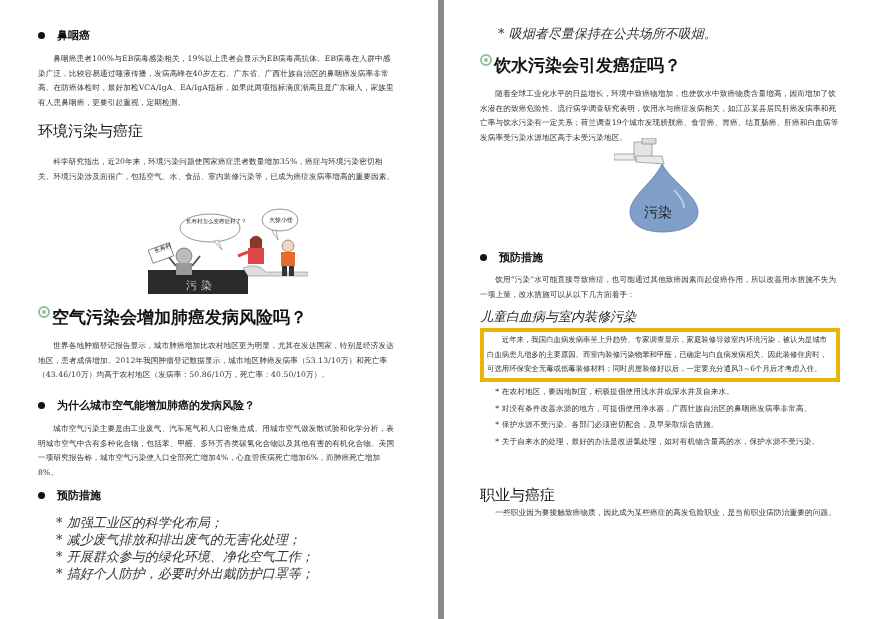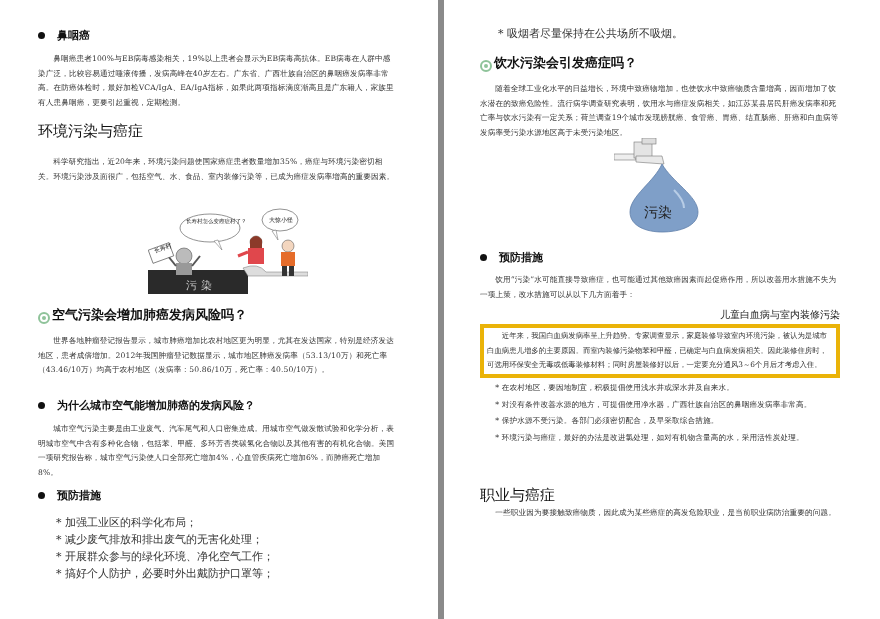--- a/index.html
+++ b/index.html
@@ -30,39 +30,39 @@
     font-family: "DejaVu Sans", "Liberation Sans", sans-serif;
     font-size: 11px; font-weight: bold; color: #111;
     display: flex; align-items: center; gap: 7px;
   }
   .dot {
     display: inline-block; width: 7px; height: 7px; border-radius: 50%;
     background: #111; margin-right: 5px;
   }
   .ring-heading {
     font-family: Liberation Sans, sans-serif;
-    font-size: 13px; color: #111; display: flex; align-items: flex-end;
+    font-size: 17px; color: #111; display: flex; align-items: flex-start;
   }
   .ring {
     display: inline-block; width: 8px; height: 8px; border-radius: 50%;
     border: 2px solid #8fc39a; background: #fff; position: relative; margin-right: 2px;
   }
   .ring::after {
     content: ""; position: absolute; left: 2px; top: 2px; width: 4px; height: 4px;
     border-radius: 50%; background: #8fc39a;
   }
   .section-title {
     font-family: "DejaVu Sans", "Liberation Sans", sans-serif;
     font-size: 15px; text-align: left; color: #111; font-weight: normal;
   }
   .list-item {
-    font-size: 11px; line-height: 12px; color: #333; padding-left: 18px;
+    font-size: 13px; line-height: 12px; color: #333; padding-left: 18px; font-style: italic;
   }
   .box-title {
-    font-size: 10px; text-align: right; color: #222;
+    font-size: 13px; text-align: left; color: #222; font-style: italic;
   }
   .text-box {
     border: 4px solid #eab308; padding: 1px 3px;
     font-size: 7.4px; line-height: 14.6px; color: #333; text-indent: 2em;
   }
 </style>
 </head>
 <body>
 
 <div class="page" id="page-left">
@@ -173,21 +173,21 @@
     </h3>
     <p class="body-text" style="margin-top:8px;">饮用“污染”水可能直接导致癌症，也可能通过其他致癌因素而起促癌作用，所以改善用水措施不失为一项上策，改水措施可以从以下几方面着手：</p>
     <p class="box-title" style="margin-top:6px;">儿童白血病与室内装修污染</p>
     <div class="text-box" style="margin-top:2px;">
       <span>近年来，我国白血病发病率呈上升趋势。专家调查显示，家庭装修导致室内环境污染，被认为是城市白血病患儿增多的主要原因。而室内装修污染物苯和甲醛，已确定与白血病发病相关。因此装修住房时，可选用环保安全无毒或低毒装修材料；同时房屋装修好以后，一定要充分通风3～6个月后才考虑入住。</span>
     </div>
     <div style="margin-top:3px;">
       <p class="body-text" style="margin-bottom:2px;">* 在农村地区，要因地制宜，积极提倡使用浅水井或深水井及自来水。</p>
       <p class="body-text" style="margin-bottom:2px;">* 对没有条件改善水源的地方，可提倡使用净水器，广西壮族自治区的鼻咽癌发病率非常高。</p>
       <p class="body-text" style="margin-bottom:2px;">* 保护水源不受污染。各部门必须密切配合，及早采取综合措施。</p>
-      <p class="body-text">* 环境污染与癌症，最好的办法是改进氯处理，如对有机物含量高的水，采用活性炭处理。</p>
+      <p class="body-text">* 关于自来水的处理，最好的办法是改进氯处理，如对有机物含量高的水，保护水源不受污染。</p>
     </div>
   </div>
 
   <div class="content" style="top:486px; left:36px; width:360px;">
     <h2 class="section-title">职业与癌症</h2>
     <p class="body-text" style="margin-top:1px;">一些职业因为要接触致癌物质，因此成为某些癌症的高发危险职业，是当前职业病防治重要的问题。</p>
   </div>
 </div>
 
 </body></html>

